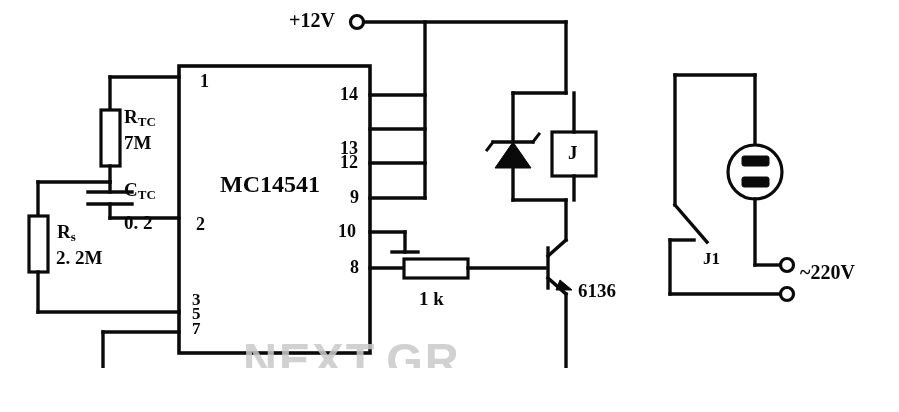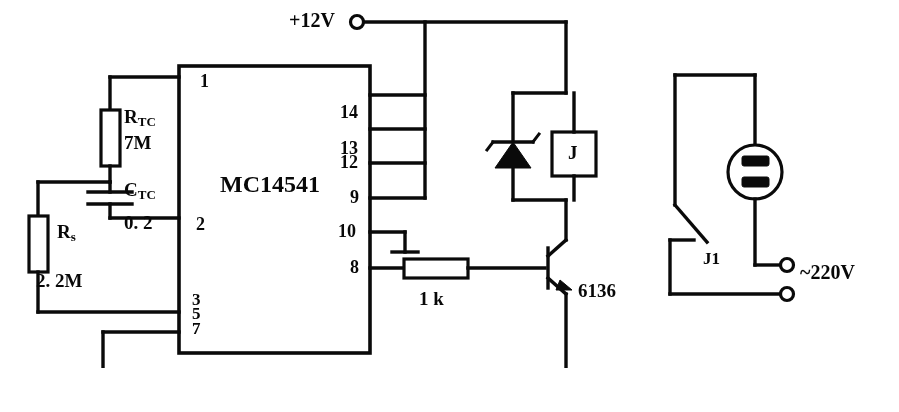--- a/index.html
+++ b/index.html
@@ -242,46 +242,47 @@
   <div class="lbl lbl-pin" style="left:200px; top:72px;">1</div>
 
   <div class="lbl lbl-pin" style="left:196px; top:215px;">2</div>
 
   <div class="lbl" style="left:192px; top:293px;">
     <div class="stack-num">3</div>
     <div class="stack-num">5</div>
     <div class="stack-num">7</div>
   </div>
 
-  <div class="lbl lbl-pin" style="left:340px; top:85px;margin-top:18px;">14</div>
+  <div class="lbl lbl-pin" style="left:340px; top:85px;">14</div>
   <div class="lbl lbl-pin" style="left:340px; top:119px;margin-top:20px;">13</div>
   <div class="lbl lbl-pin" style="left:340px; top:153px;">12</div>
   <div class="lbl lbl-pin" style="left:350px; top:188px;">9</div>
   <div class="lbl lbl-pin" style="left:338px; top:222px;">10</div>
   <div class="lbl lbl-pin" style="left:350px; top:258px;">8</div>
 
   <div class="lbl lbl-comp" style="left:124px; top:107px;">
     <span>R</span><span class="lbl-sub">TC</span>
   </div>
   <div class="lbl lbl-comp" style="left:124px; top:133px;">7M</div>
 
   <div class="lbl lbl-comp" style="left:124px; top:180px;">
     <span>C</span><span class="lbl-sub">TC</span>
   </div>
   <div class="lbl lbl-comp" style="left:124px; top:205px;margin-top:8px;">0. 2</div>
 
   <div class="lbl lbl-comp" style="left:57px; top:222px;">
     <span>R</span><span class="lbl-sub">s</span>
   </div>
-  <div class="lbl lbl-comp" style="left:36px; top:248px;margin-top:23px;">2. 2M</div>
+  <div class="lbl lbl-comp" style="left:56px; top:248px;">2. 2M</div>
 
   <div class="lbl lbl-comp" style="left:419px; top:289px;">1 k</div>
 
   <div class="lbl lbl-comp" style="left:578px; top:281px;">6136</div>
 
   <div class="lbl lbl-comp" style="left:568px; top:143px;">J</div>
 
   <div class="lbl lbl-small" style="left:703px; top:250px;">J1</div>
 
   <div class="lbl lbl-supply" style="left:800px; top:262px;">~220V</div>
 
+  <div id="watermark">NEXT.GR</div>
 
 </div>
 
 </body></html>

